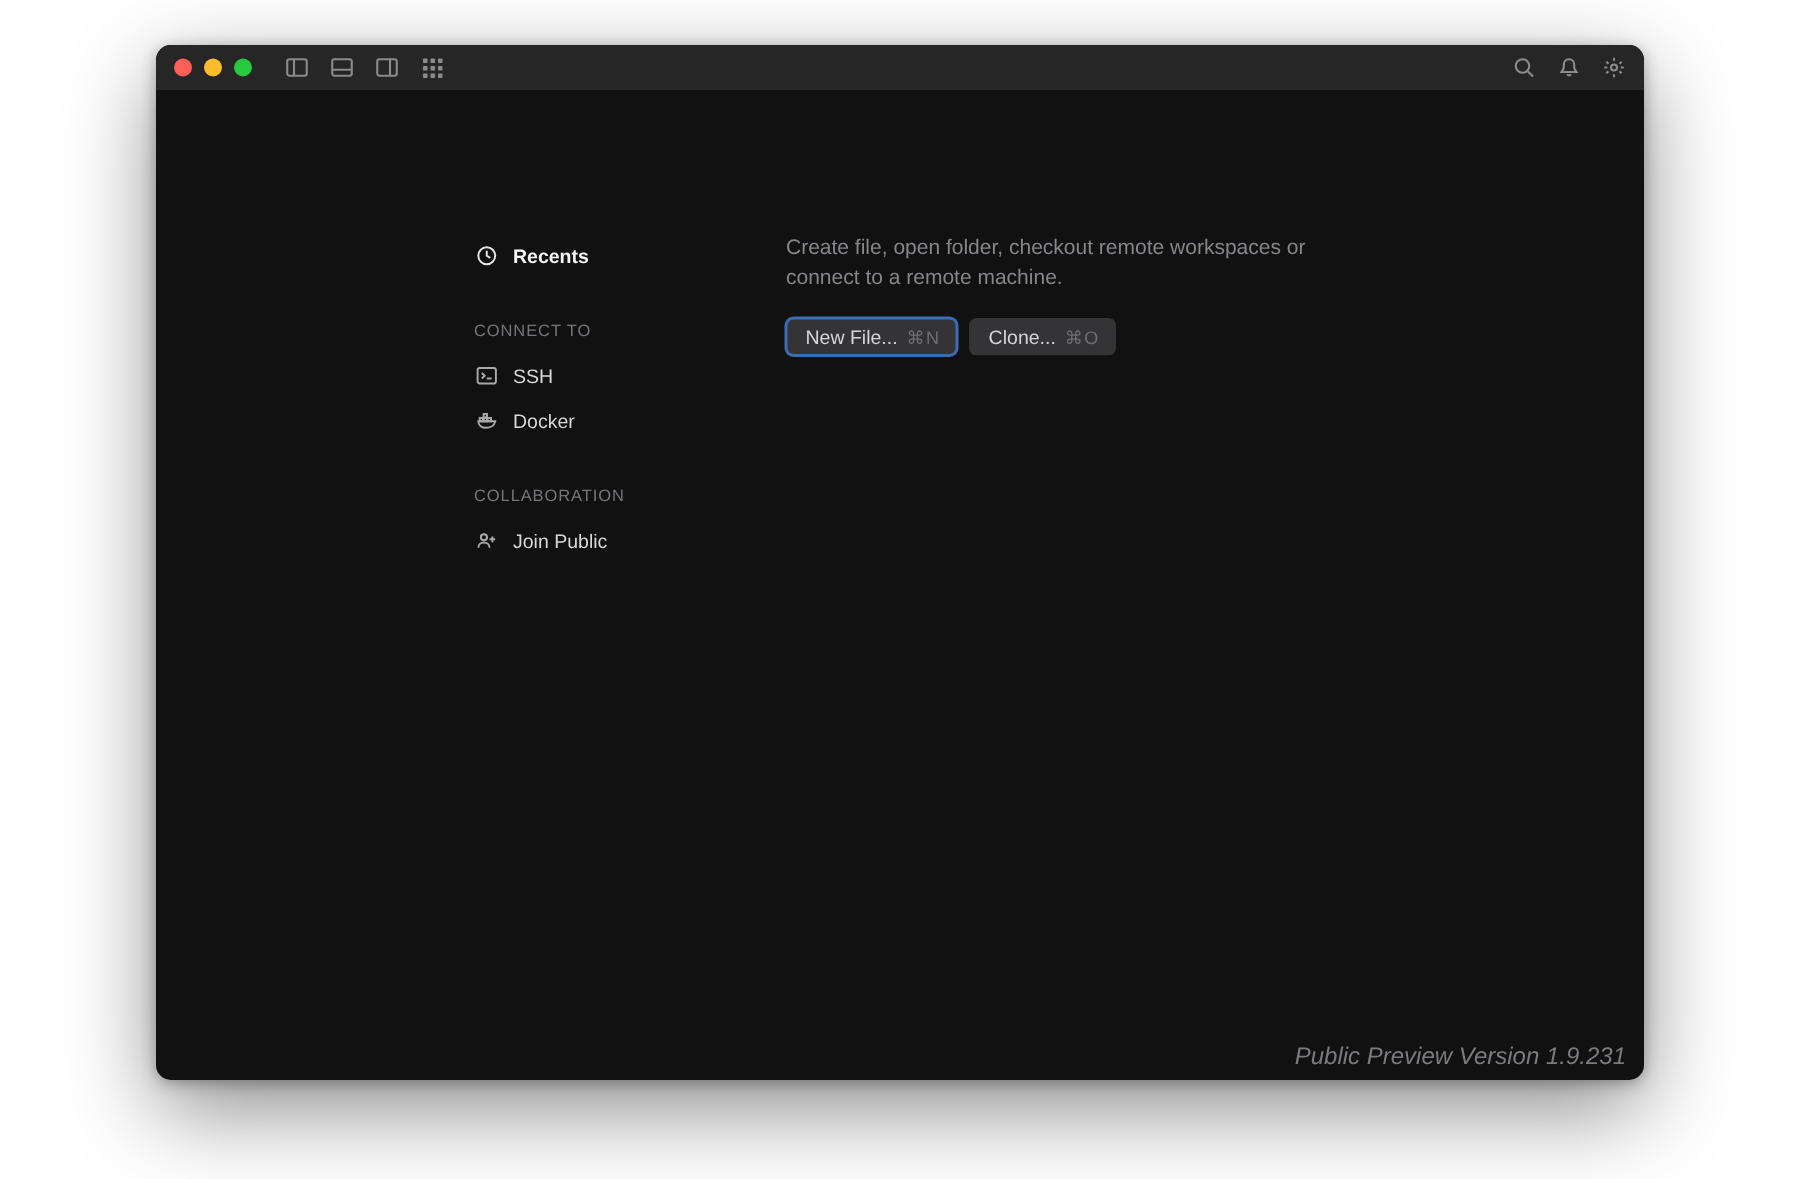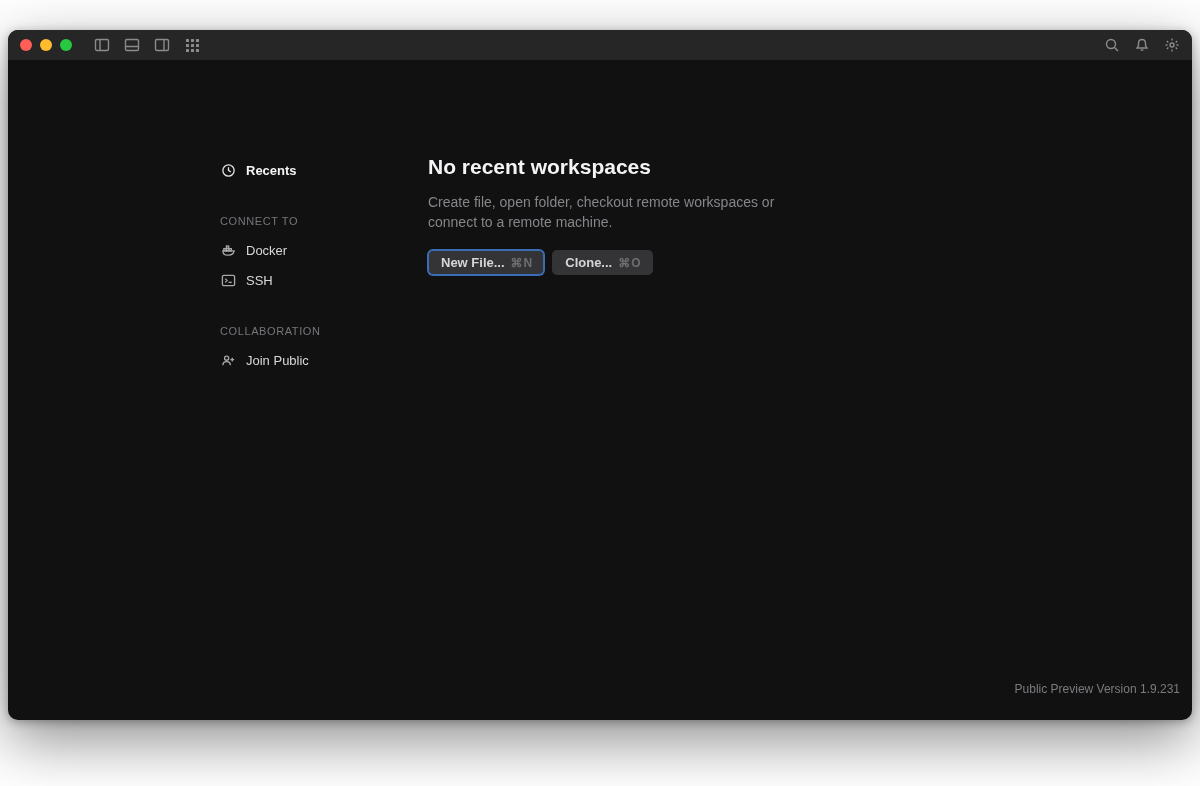--- a/index.html
+++ b/index.html
@@ -11,21 +11,21 @@
       width: 1200px;
       height: 786px;
       background: #ffffff;
       font-family: -apple-system, BlinkMacSystemFont, "Segoe UI", sans-serif;
       display: flex;
       align-items: flex-start;
       justify-content: center;
       padding-top: 30px;
     }
     .window {
-      width: 1184px;
+      width: 992px;
       height: 690px;
       background: #111112;
       border-radius: 10px;
       box-shadow: 0 20px 60px rgba(0,0,0,0.45), 0 2px 10px rgba(0,0,0,0.3);
       overflow: hidden;
       display: flex;
       flex-direction: column;
       position: relative;
     }
     .titlebar {
@@ -140,21 +140,20 @@
     .subtext {
       font-size: 14px;
       color: #86868a;
       line-height: 1.4;
       max-width: 360px;
       margin-bottom: 18px;
     }
     .button-row {
       display: flex;
       gap: 8px;
-      font-weight: bold;
     }
     .action-btn {
       display: inline-flex;
       align-items: center;
       gap: 6px;
       background: #343436;
       border: 1px solid transparent;
       border-radius: 5px;
       padding: 4px 10px 4px 12px;
       font-size: 13px;
@@ -165,24 +164,25 @@
       border: 1px solid #3a6db5;
       box-shadow: 0 0 0 1px #3a6db5;
     }
     .action-btn .shortcut {
       font-size: 12px;
       color: #6e6e72;
       letter-spacing: 1px;
     }
     .footer {
       position: absolute;
-      bottom: 24px;
+      bottom: 6px;
       right: 12px;
-      font-size: 12px;
+      font-size: 16px;
       color: #7b7b7f;
+      font-style: italic;
     }
     .grid-icon {
       display: grid;
       grid-template-columns: repeat(3, 3px);
       grid-template-rows: repeat(3, 3px);
       gap: 2px;
     }
     .grid-icon span {
       width: 3px;
       height: 3px;
@@ -266,61 +266,60 @@
               <circle cx="8" cy="8" r="6"></circle>
               <path d="M8 4.5V8l2.5 1.5"></path>
             </svg>
         </span>
         <span>Recents</span>
       </div>
 
 
       <div class="section-header">CONNECT TO</div>
 
+
+      <div class="sidebar-item">
+        <span class="sb-icon">
+          <svg viewBox="0 0 16 16">
+              <rect x="1.5" y="2.5" width="13" height="11" rx="1.5"></rect>
+              <path d="M4.5 6l2 2-2 2M8 10h3.5"></path>
+            </svg>
+        </span>
+        <span>SSH</span>
+      </div>
 
       <div class="sidebar-item">
         <span class="sb-icon">
           <svg viewBox="0 0 16 16">
               <rect x="3" y="6" width="2.4" height="2.4"></rect>
               <rect x="5.8" y="6" width="2.4" height="2.4"></rect>
               <rect x="8.6" y="6" width="2.4" height="2.4"></rect>
               <rect x="5.8" y="3.2" width="2.4" height="2.4"></rect>
               <path d="M2 8.4c0 3 2.5 4.6 5.5 4.6s6-1.6 6.5-4.6H2z"></path>
             </svg>
         </span>
         <span>Docker</span>
       </div>
 
-      <div class="sidebar-item">
-        <span class="sb-icon">
-          <svg viewBox="0 0 16 16">
-              <rect x="1.5" y="2.5" width="13" height="11" rx="1.5"></rect>
-              <path d="M4.5 6l2 2-2 2M8 10h3.5"></path>
-            </svg>
-        </span>
-        <span>SSH</span>
-      </div>
-
       <div class="section-header">COLLABORATION</div>
 
       <div class="sidebar-item">
         <span class="sb-icon">
           <svg viewBox="0 0 16 16">
               <circle cx="6" cy="5.5" r="2.2"></circle>
               <path d="M2 13c0-2.2 1.8-3.8 4-3.8s4 1.6 4 3.8"></path>
               <path d="M12 5v4M10 7h4"></path>
             </svg>
         </span>
         <span>Join Public</span>
       </div>
 
     </div>
 
     <div class="main">
-      <div class="heading">No recent workspaces</div>
       <div class="subtext">Create file, open folder, checkout remote workspaces or connect to a remote machine.</div>
       <div class="button-row">
         <div class="action-btn focused">
           <span>New File...</span>
           <span class="shortcut">⌘N</span>
         </div>
         <div class="action-btn">
           <span>Clone...</span>
           <span class="shortcut">⌘O</span>
         </div>

